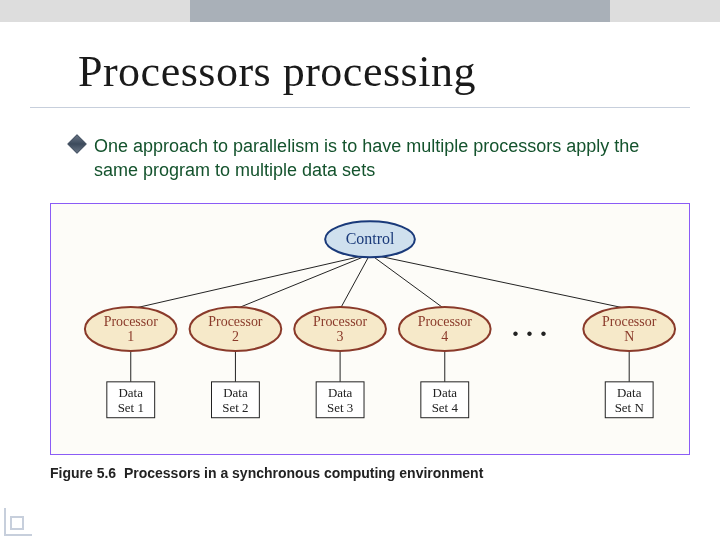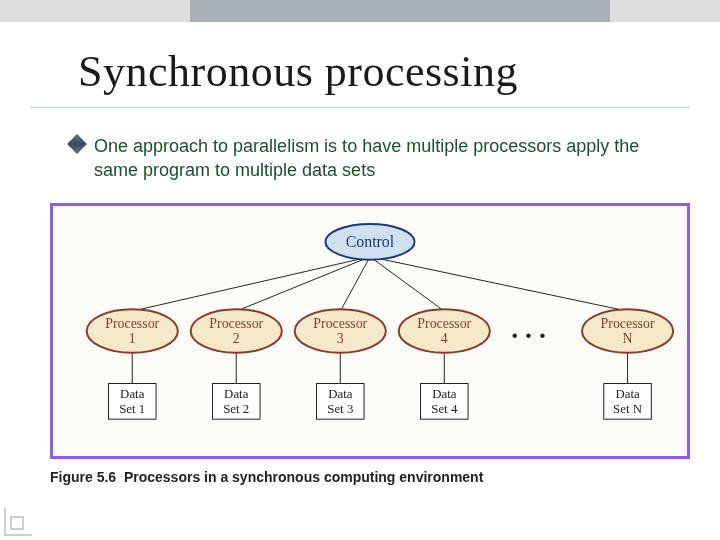--- a/index.html
+++ b/index.html
@@ -51,21 +51,21 @@
     transform: rotate(45deg);
     box-shadow: inset 0 0 0 1px #4a5666;
   }
   .bullet-text {
     font-size: 18px;
     color: #14532d;
     line-height: 1.35;
   }
   .diagram-frame {
     margin: 20px 30px 0 50px;
-    border: 3px solid #8b5cf6;
+    border: 1px solid #8b5cf6;
     position: relative;
     height: 250px;
     background: #fdfcf8;
   }
   .diagram-svg {
     width: 100%;
     height: 100%;
     display: block;
   }
   .caption {
@@ -95,21 +95,21 @@
   }
 </style>
 </head>
 <body>
 
 <div class="topbar">
   <div class="topbar-inner"></div>
 </div>
 
 <div class="title-wrap">
-  <div class="title-text">Synchronous processing</div>
+  <div class="title-text">Processors processing</div>
 </div>
 
 <div class="bullet-row">
   <div class="bullet-icon"></div>
   <div class="bullet-text">One approach to parallelism is to have multiple processors apply the same program to multiple data sets</div>
 </div>
 
 <div class="diagram-frame">
   <svg class="diagram-svg" viewBox="0 0 640 250">
 

